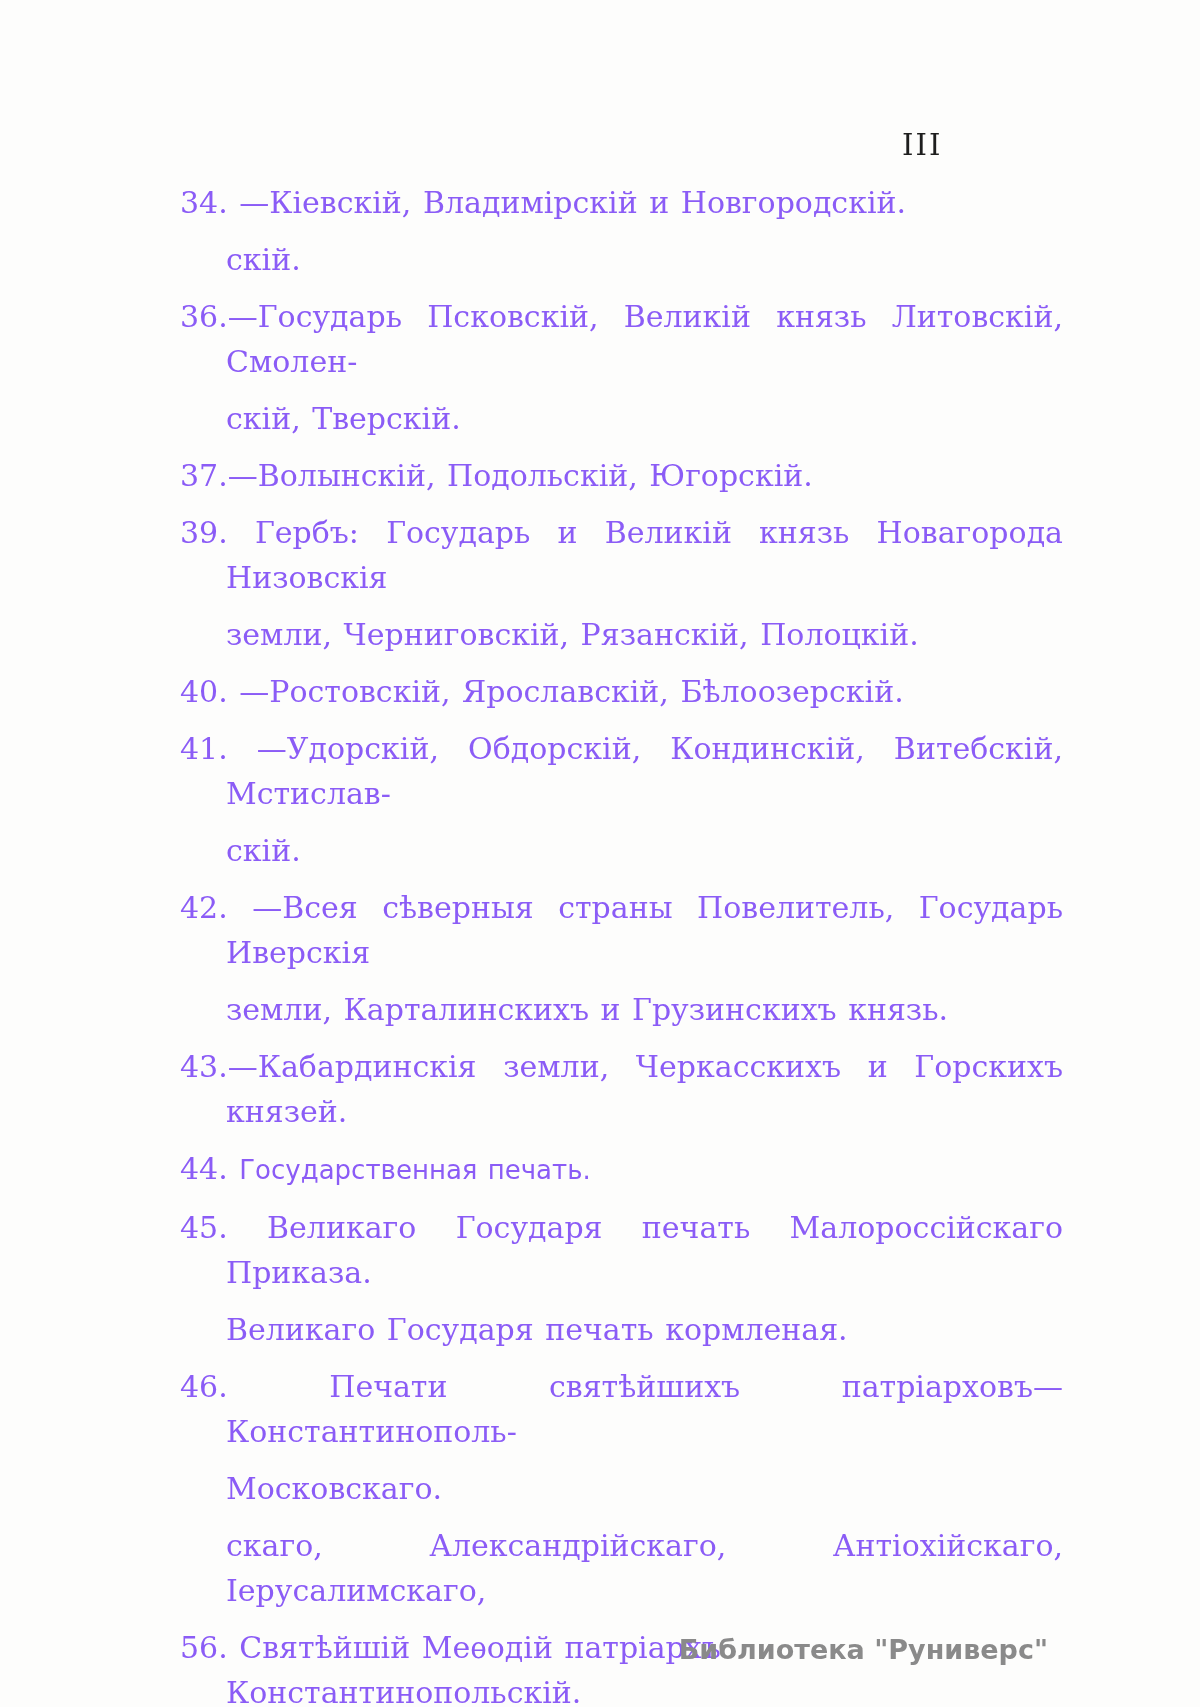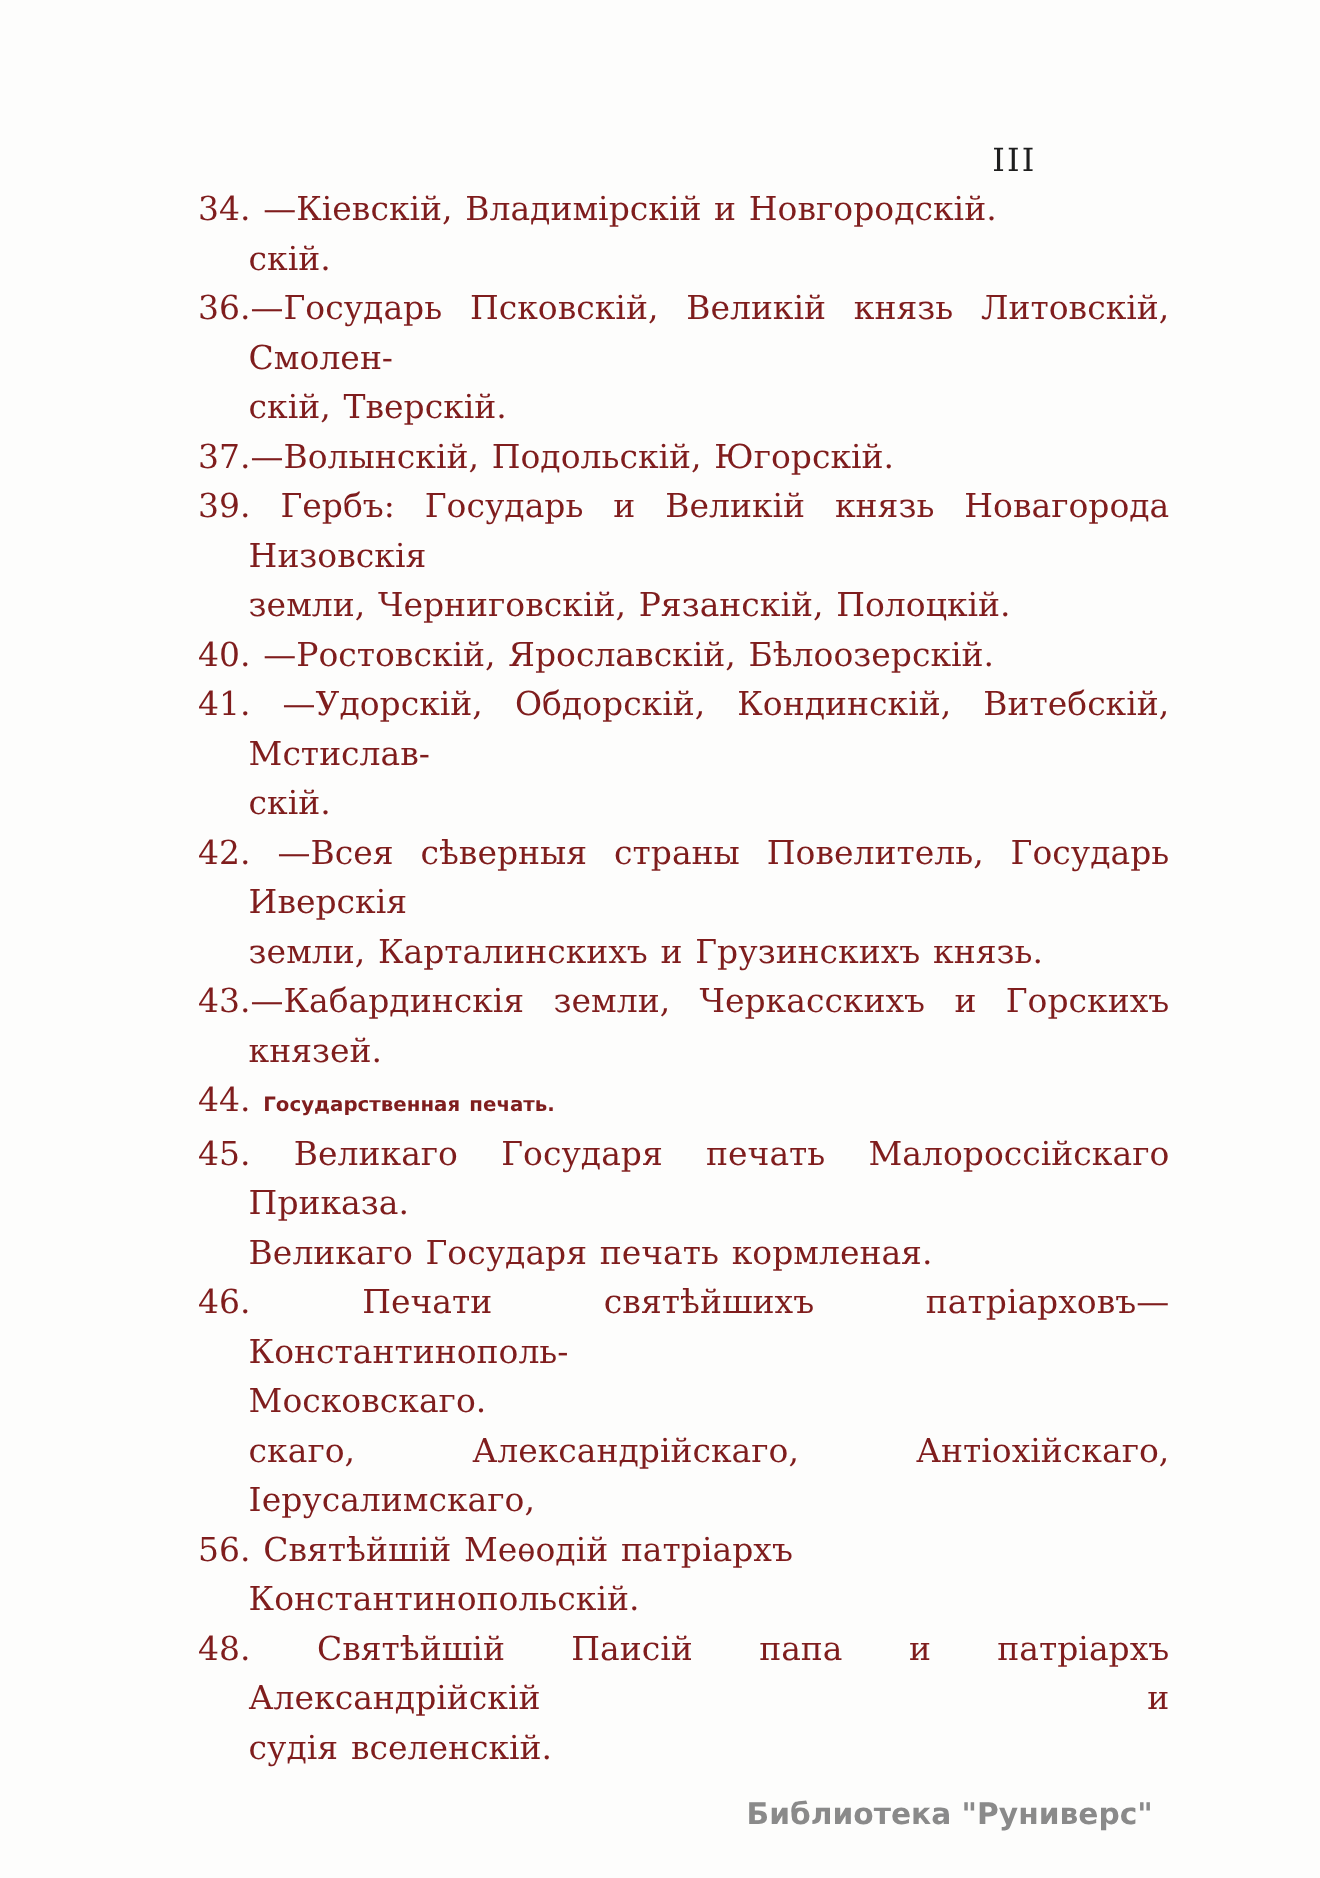--- a/index.html
+++ b/index.html
@@ -30,40 +30,41 @@
     top: 168px;
     left: 180px;
     width: 883px;
   }
   .item { }
   .line {
     font-size: 30px;
     line-height: 45px;
     white-space: normal;
     word-spacing: 2px;
-    color: #7f1d1d;
+    color: #8b5cf6;
+    margin-top: 12px;
   }
   .item > .line.first {
     padding-left: 0;
   }
   .item > .line {
     padding-left: 46px;
   }
   .item > .line.first {
     padding-left: 46px;
     text-indent: -46px;
   }
   .line.j {
     text-align: justify;
     text-align-last: justify;
   }
   .item.bold .txt {
     font-family: "DejaVu Sans", sans-serif;
-    font-weight: 700;
-    font-size: 18px;
+    font-weight: 400;
+    font-size: 26px;
     letter-spacing: 0px;
   }
   .item.bold .line {
     line-height: 45px;
   }
   .num {
     font-family: "DejaVu Serif", serif;
     font-weight: 400;
     font-size: 30px;
   }

